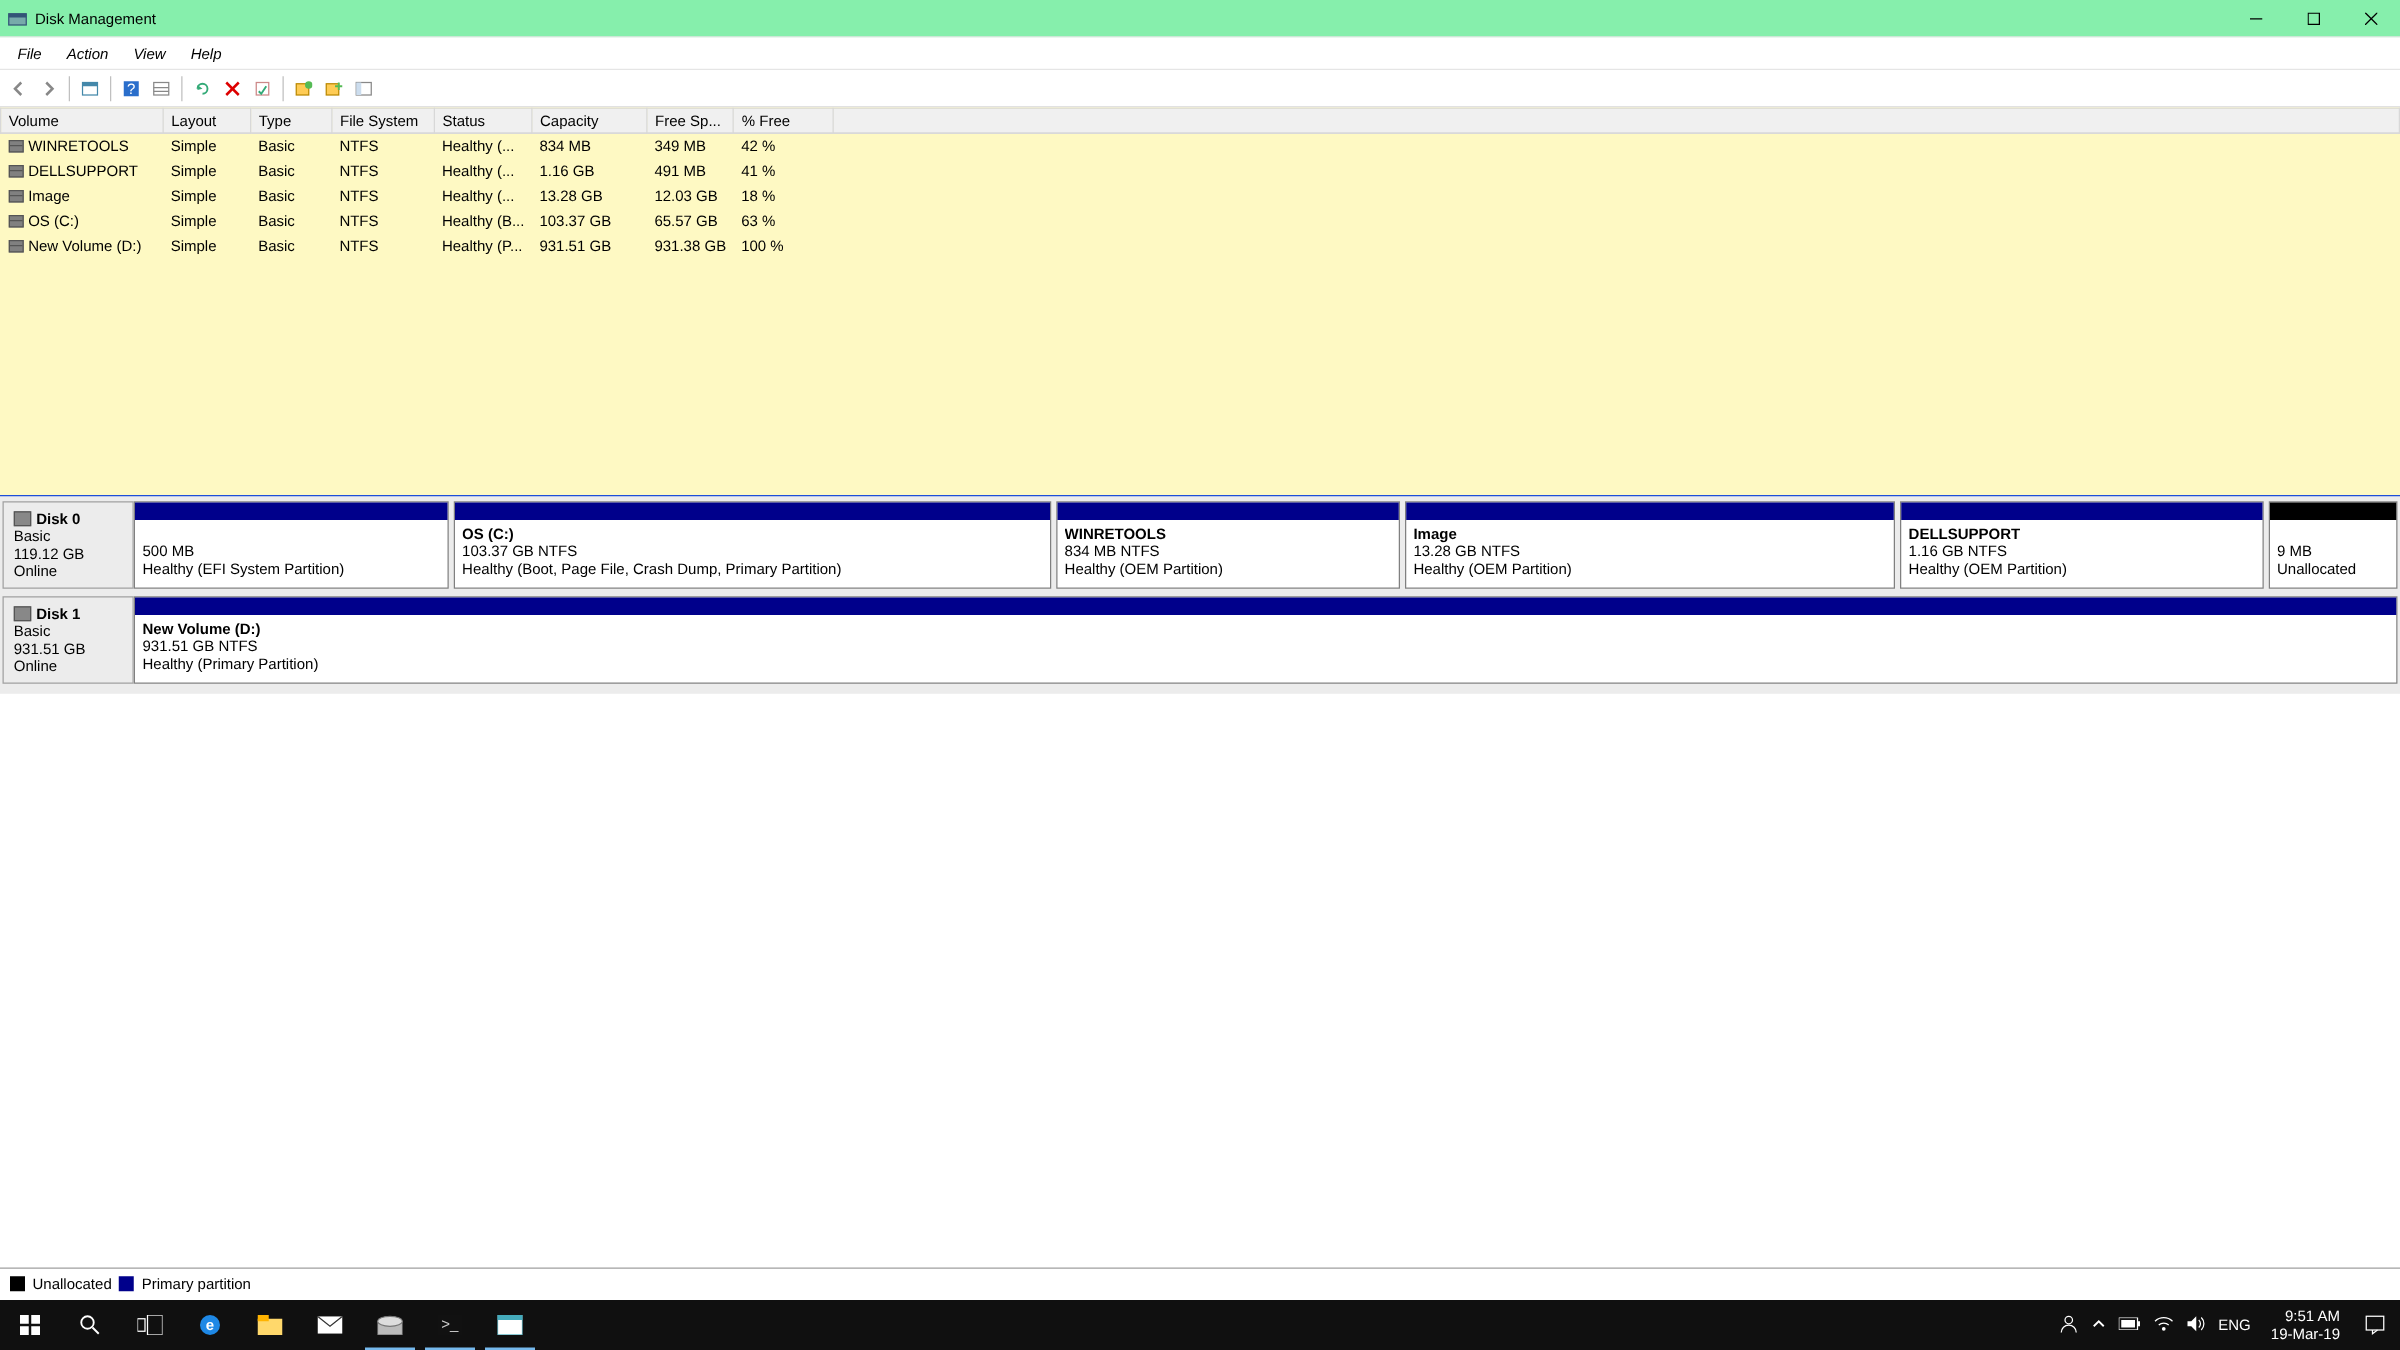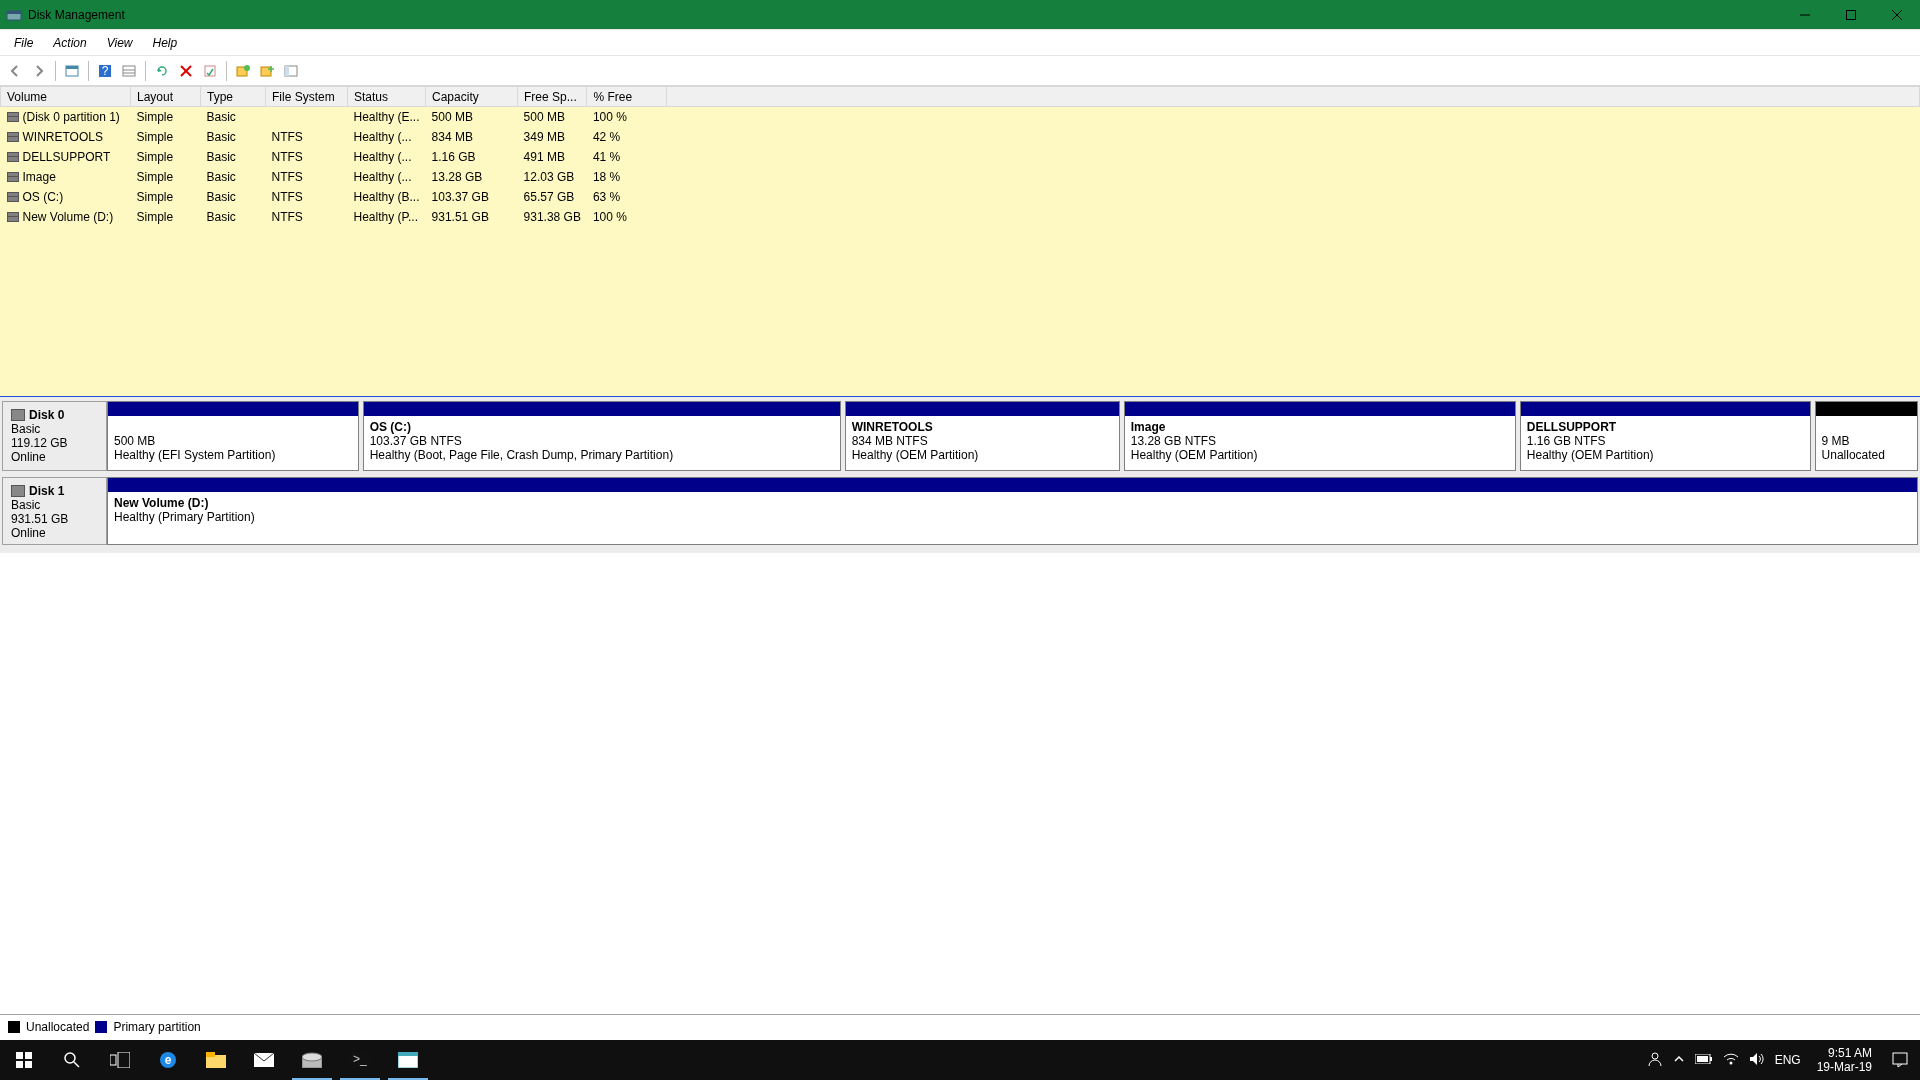--- a/index.html
+++ b/index.html
@@ -1,19 +1,19 @@
 <!DOCTYPE html>
 <html><head>
 <meta charset="utf-8">
 <style>
 * { margin:0; padding:0; box-sizing:border-box; font-family:"Segoe UI",Tahoma,sans-serif; font-size:12px; }
 body { width:1920px; height:1080px; background:#fff; overflow:hidden; position:relative; }
 
 
-.titlebar { height:30px; background:#15803d; display:flex; align-items:center; padding-left:6px; border-bottom:1px solid #e5e5e5; }
+.titlebar { height:30px; background:#86efac; display:flex; align-items:center; padding-left:6px; border-bottom:1px solid #e5e5e5; }
 .titlebar .icon { width:16px; height:16px; margin-right:6px; }
 .titlebar .title { flex:1; font-size:12px; }
 .titlebar .winbtn { width:46px; height:30px; display:flex; align-items:center; justify-content:center; }
 
 
 .menubar { height:26px; display:flex; align-items:center; padding-left:4px; border-bottom:1px solid #e5e5e5; background:#fff;font-style:italic; }
 .menubar .menuitem { padding:4px 10px; font-size:12px; cursor:default; }
 
 
 .toolbar { height:30px; display:flex; align-items:center; padding-left:4px; gap:2px; border-bottom:1px solid #d8d8d8; background:#fff; }
@@ -192,34 +192,20 @@
       <th>Type</th>
       <th>File System</th>
       <th>Status</th>
       <th>Capacity</th>
       <th>Free Sp...</th>
       <th>% Free</th>
       <th></th>
     </tr>
       </thead>
     <tbody id="volrows">
-        <tr>
-          <td class="vcol0">
-            <span class="volicon"></span>
-            <span>(Disk 0 partition 1)</span>
-          </td>
-  <td>Simple</td>
-  <td>Basic</td>
-  <td></td>
-  <td>Healthy (E...</td>
-  <td class="num">500 MB</td>
-  <td class="num">500 MB</td>
-  <td class="num">100 %</td>
-          <td></td>
-        </tr>
         <tr>
           <td class="vcol0">
             <span class="volicon"></span>
             <span>WINRETOOLS</span>
           </td>
   <td>Simple</td>
   <td>Basic</td>
   <td>NTFS</td>
   <td>Healthy (...</td>
   <td class="num">834 MB</td>
@@ -358,20 +344,21 @@
           </div>
   <div class="dline">Basic</div>
   <div class="dline">931.51 GB</div>
   <div class="dline">Online</div>
         </div>
         <div class="partstrip">
           <div class="partbox" style="flex: 1340 1 0px;">
             <div class="parthead primary"></div>
     <div class="partbody">
       <div class="pn">New Volume  (D:)</div>
+      <div>931.51 GB NTFS</div>
       <div>Healthy (Primary Partition)</div>
     </div>
           </div>
         </div>
       </div>
     </div>
 </div>
 
 <div class="legend">
   <span class="swatch unalloc"></span>

